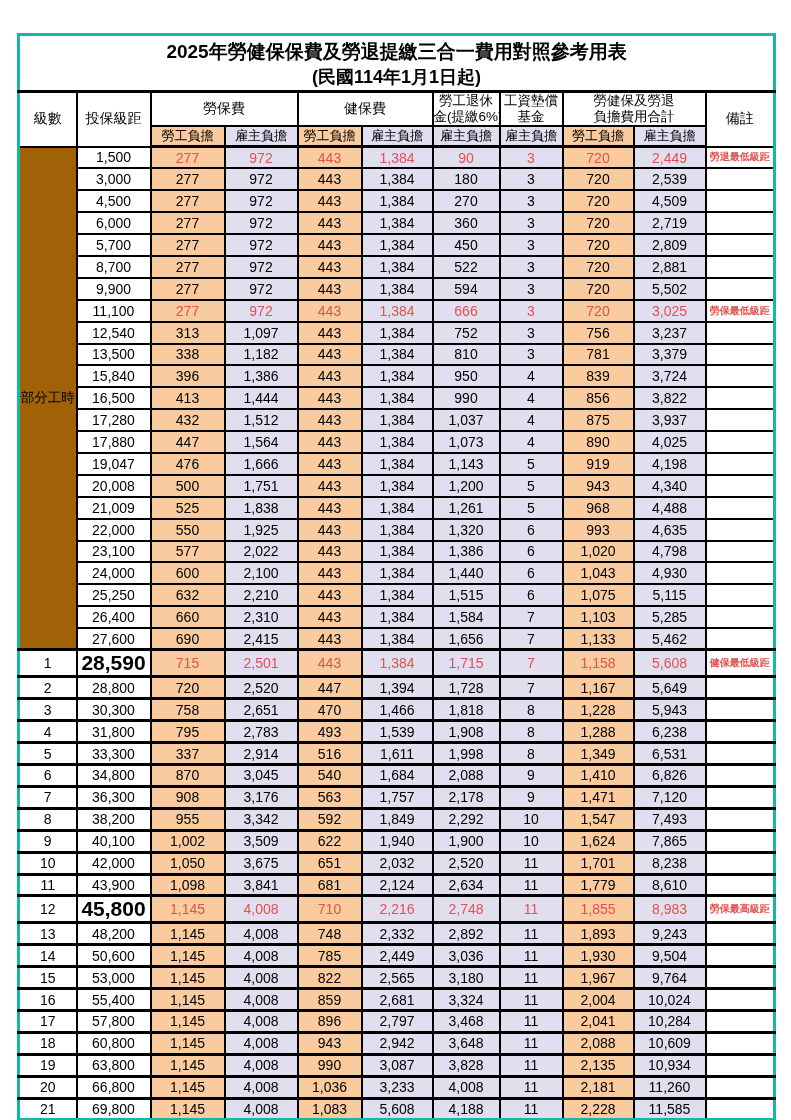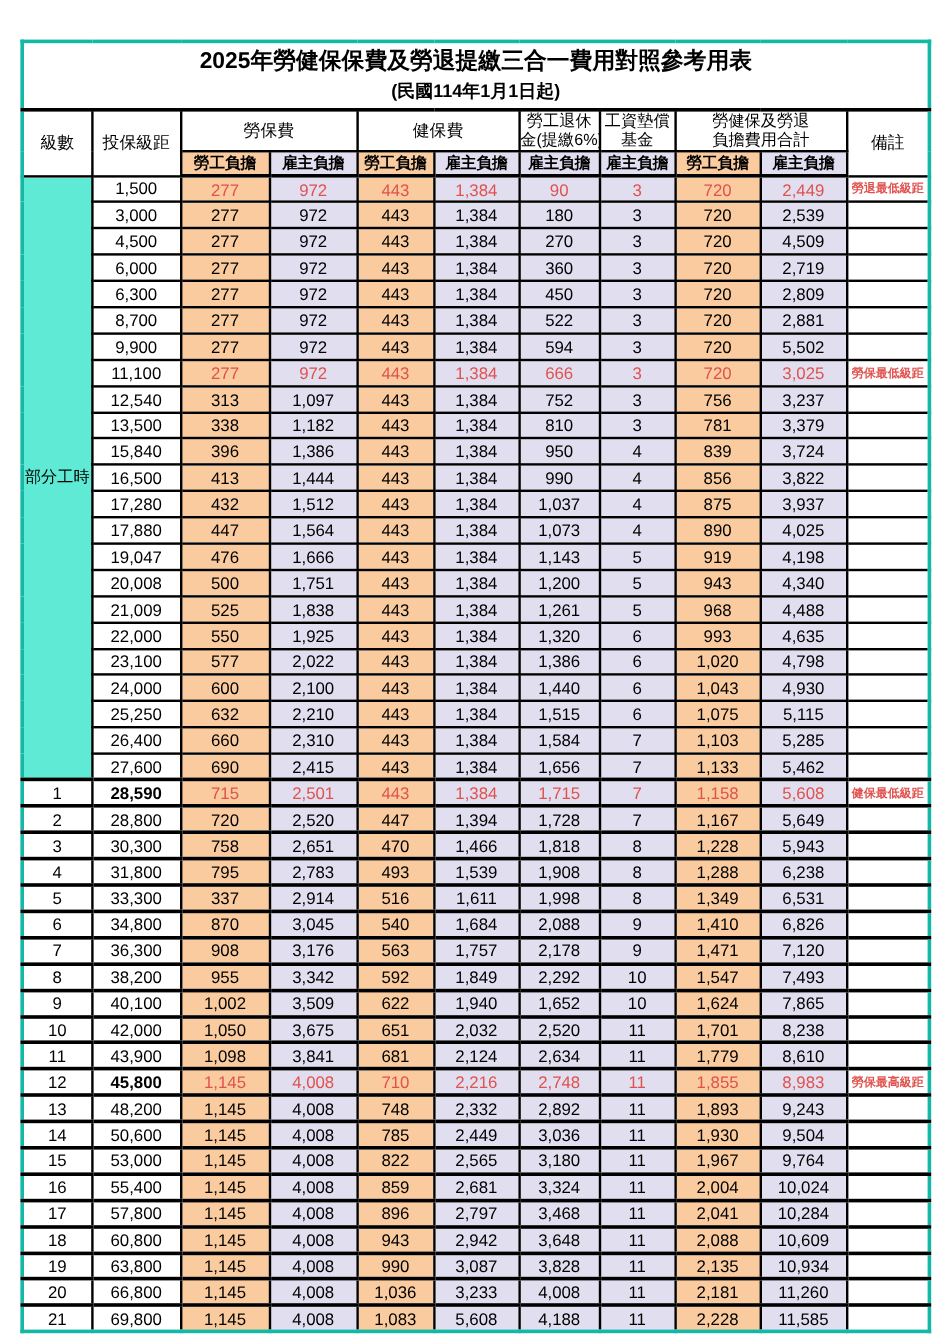--- a/index.html
+++ b/index.html
@@ -7,34 +7,34 @@
   .sheet { position:absolute; top:33px; left:17px; }
   table { border-collapse:collapse; table-layout:fixed; width:756px; border:3px solid #14b8a6; }
   td, th { border:2px solid #000; text-align:center; vertical-align:middle; padding:0;
            white-space:nowrap; overflow:hidden; color:#000; font-weight:normal; }
   
   .c0{width:58px}.c1{width:74px}.c2{width:74px}.c3{width:73px}.c4{width:64px}
   .c5{width:71px}.c6{width:67px}.c7{width:63px}.c8{width:71px}.c9{width:72px}.c10{width:69px}
   
   .title-cell { height:54px; border-bottom:3px solid #000; }
   .title-main { font-size:19px; font-weight:bold; line-height:28px; }
-  .title-sub  { font-size:15px; font-weight:bold; line-height:22px; }
+  .title-sub  { font-size:18px; font-weight:bold; line-height:22px; }
   
   .hA { height:34px; font-size:14px; font-weight:bold; }
   .hA .two { line-height:16px; font-size:13.5px; }
-  .hB th { height:17px; font-size:13px; font-weight:bold; border-bottom:3px solid #000; }
+  .hB th { height:17px; font-size:13px; font-weight:normal; border-bottom:3px solid #000; }
   
   tbody tr { height:21.9px; }
   tbody td { font-size:14px; }
   .emp { background:#F9CB9E; }
   .er  { background:#E1DEF0; }
   .red { color:#E0524E; }
   .remark { font-size:10px; font-weight:bold; color:#E0524E; }
-  .part { background:#5eead4; font-size:13.5px; }
-  .emph { font-weight:bold; font-size:14px; }
+  .part { background:#a16207; font-size:13.5px; }
+  .emph { font-weight:bold; font-size:21px; }
   tr.nrow td { border-top-width:3px; }
 </style>
 </head>
 <body>
 
 <div class="sheet">
   <table>
     <colgroup>
       <col class="c0">
         <col class="c1">
@@ -129,21 +129,21 @@
           <td class="er">972</td>
           <td class="emp">443</td>
           <td class="er">1,384</td>
           <td class="er">360</td>
           <td class="er">3</td>
           <td class="emp">720</td>
           <td class="er">2,719</td>
           <td class="remark"></td>
         </tr>
         <tr>
-          <td class="">6,300</td>
+          <td class="">5,700</td>
           <td class="emp">277</td>
           <td class="er">972</td>
           <td class="emp">443</td>
           <td class="er">1,384</td>
           <td class="er">450</td>
           <td class="er">3</td>
           <td class="emp">720</td>
           <td class="er">2,809</td>
           <td class="remark"></td>
         </tr>
@@ -467,21 +467,21 @@
           <td class="er">7,493</td>
           <td class="remark"></td>
         </tr>
         <tr class="nrow">
           <td>9</td>
           <td class="">40,100</td>
           <td class="emp">1,002</td>
           <td class="er">3,509</td>
           <td class="emp">622</td>
           <td class="er">1,940</td>
-          <td class="er">1,652</td>
+          <td class="er">1,900</td>
           <td class="er">10</td>
           <td class="emp">1,624</td>
           <td class="er">7,865</td>
           <td class="remark"></td>
         </tr>
         <tr class="nrow">
           <td>10</td>
           <td class="">42,000</td>
           <td class="emp">1,050</td>
           <td class="er">3,675</td>

